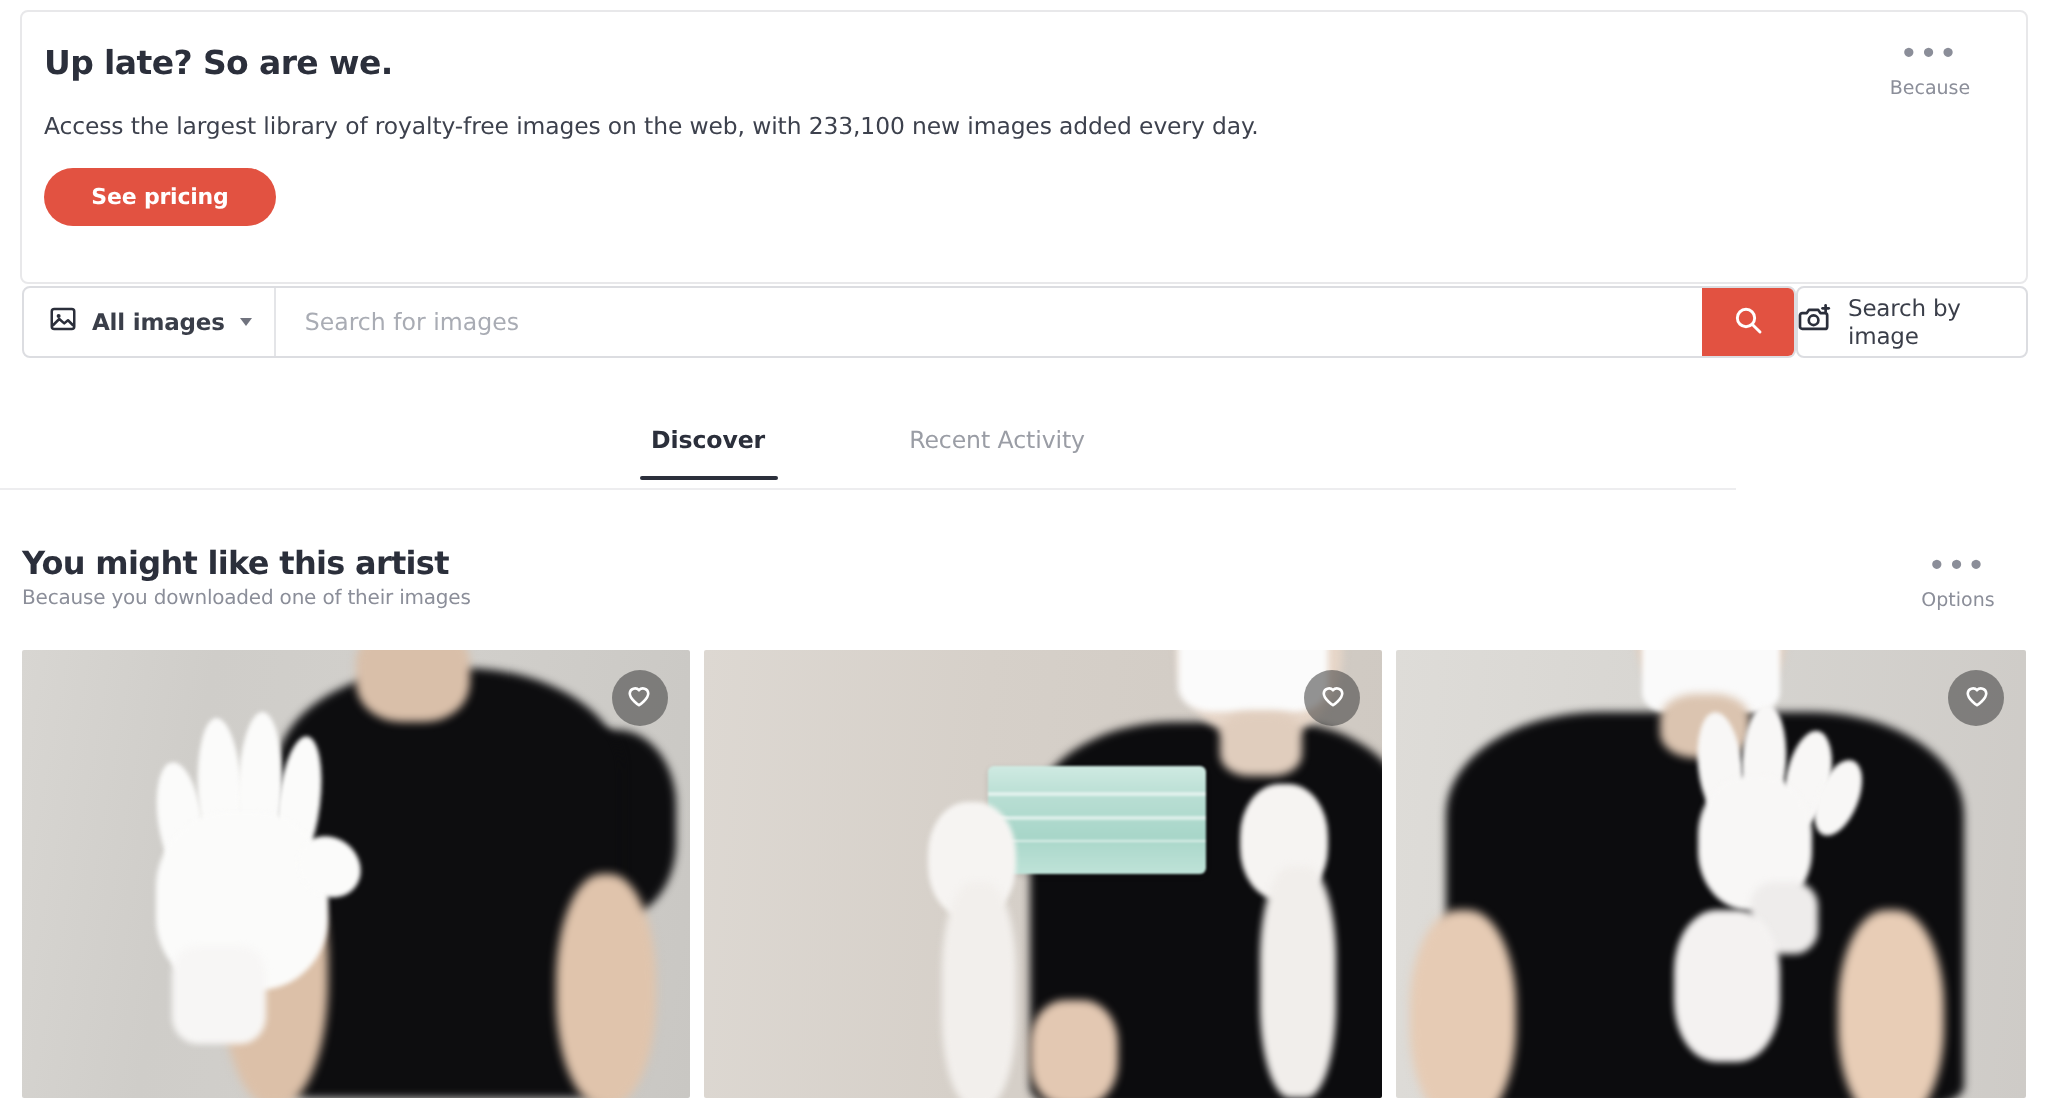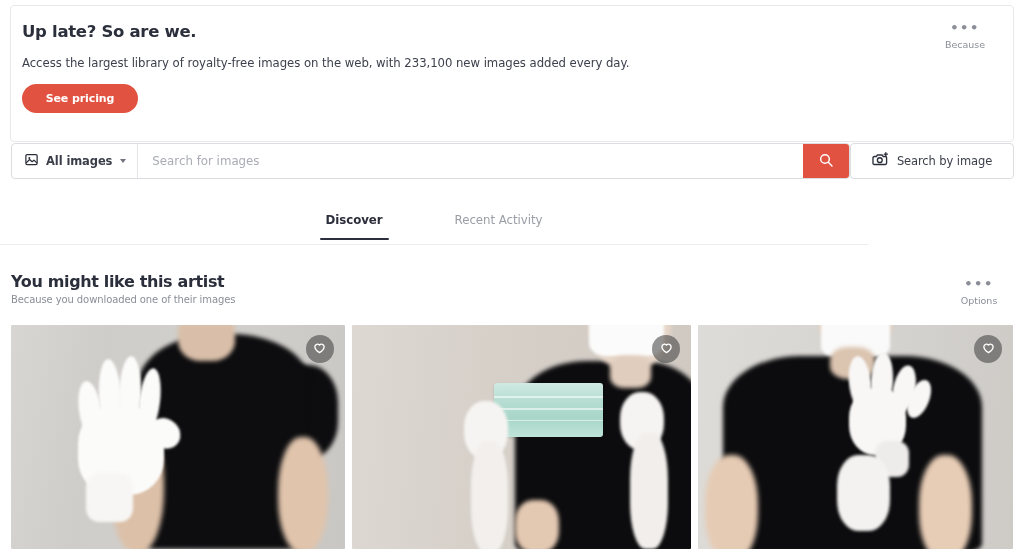--- a/index.html
+++ b/index.html
@@ -158,21 +158,21 @@
     border: none;
     background: #e25241;
     display: flex;
     align-items: center;
     justify-content: center;
     cursor: pointer;
   }
 
   .search-by-image {
     flex: 0 0 auto;
-    width: 164px;
+    width: 116px;
     height: 36px;
     border: 1px solid #dcdde1;
     border-radius: 4px;
     background: #fff;
     display: flex;
     align-items: center;
     justify-content: center;
     gap: 8px;
     cursor: pointer;
   }

